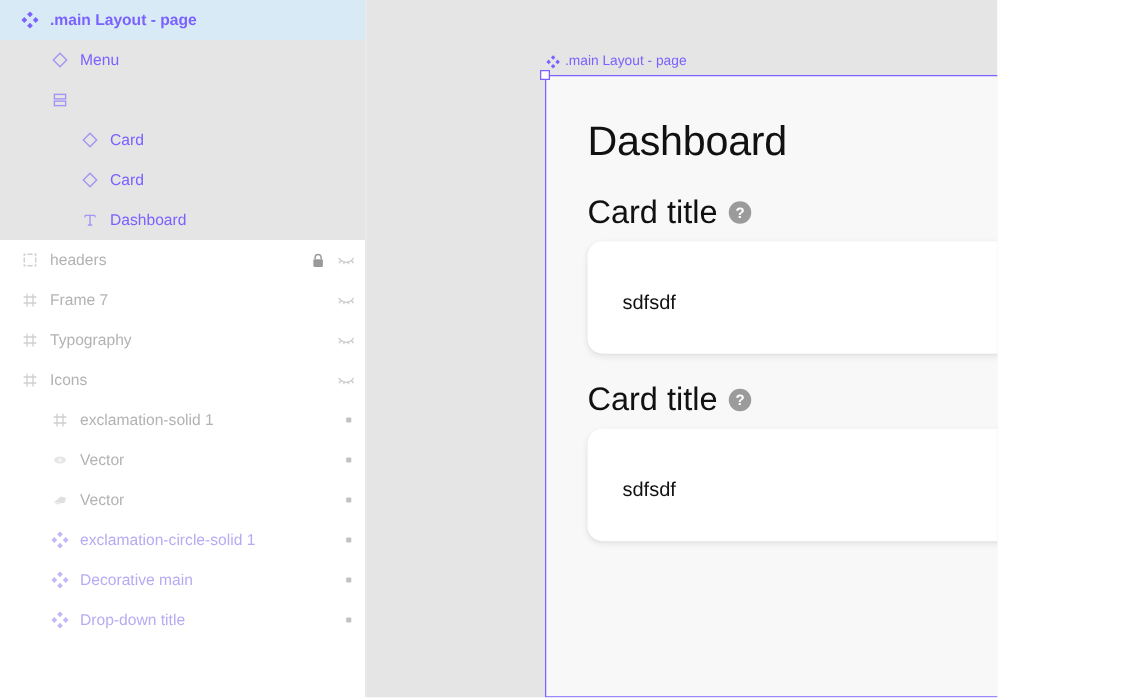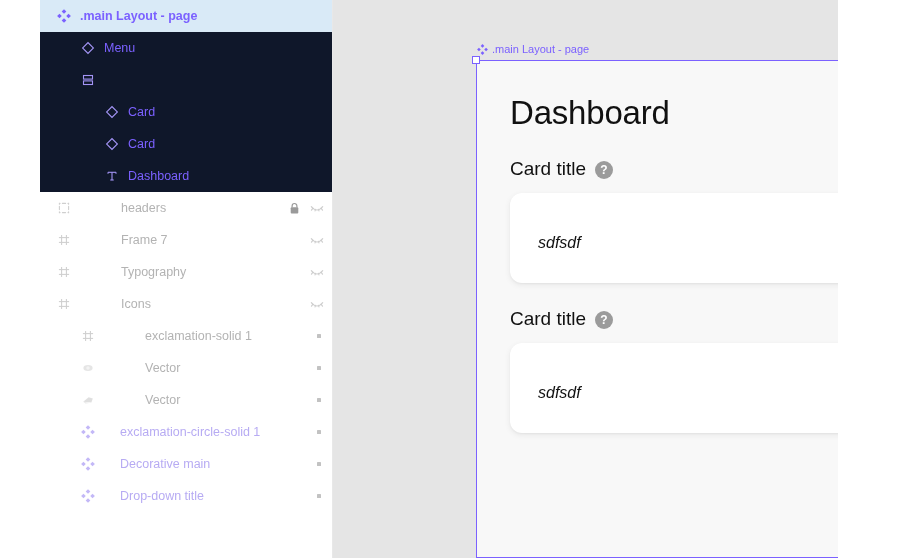--- a/index.html
+++ b/index.html
@@ -8,21 +8,20 @@
     overflow: hidden;
     background: #ffffff;
     font-family: "Liberation Sans", sans-serif;
     -webkit-font-smoothing: antialiased;
   }
   #app {
     position: relative;
     width: 798px; height: 558px;
     display: flex;
     overflow: hidden;
-    padding-left: 40px;
   }
 
   
   #sidebar {
     position: relative;
     width: 293px;
     height: 558px;
     background: #ffffff;
     flex: 0 0 293px;
     overflow: hidden;
@@ -58,25 +57,25 @@
     display: flex;
     align-items: center;
     gap: 9px;
     margin-left: 6px;
   }
   .trail-ico { width: 14px; height: 14px; display:flex; align-items:center; justify-content:center; }
   .dot-ico { width: 10px; height: 14px; display:flex; align-items:center; justify-content:center; }
 
   
   .sel-head { background: #d9eaf7; }
-  .sel-child { background: #0f172a; }
+  .sel-child { background: #e5e5e5; }
   .lbl-purple { color: #7b61ff; }
   .lbl-purple-bold { color: #7b61ff; font-weight: bold; }
-  .lbl-gray { color: #b3b3b3; margin-left: 41px; }
-  .lbl-purple-dim { color: #b7abf3; margin-left: 16px; }
+  .lbl-gray { color: #b3b3b3; }
+  .lbl-purple-dim { color: #b7abf3; }
 
   
   #canvas {
     position: relative;
     flex: 1 1 auto;
     height: 558px;
     background: #e5e5e5;
     overflow: hidden;
   }
   
@@ -133,21 +132,21 @@
     letter-spacing: -0.2px;
   }
   .card-block { margin-top: 24px; }
   .card-head {
     display: flex;
     align-items: center;
     gap: 9px;
     height: 24px;
   }
   .card-head-text {
-    font-size: 19px;
+    font-size: 26px;
     line-height: 24px;
     color: #111111;
   }
   .help-icon {
     width: 18px; height: 18px;
     border-radius: 50%;
     background: #9b9b9b;
     color: #ffffff;
     font-size: 12px;
     line-height: 18px;
@@ -166,21 +165,20 @@
     box-sizing: border-box;
     position: relative;
   }
   .card-body {
     position: absolute;
     left: 28px;
     top: 40px;
     font-size: 16px;
     line-height: 20px;
     color: #111111;
-    font-style: italic;
   }
 </style>
 </head>
 <body>
 
 <div id="app">
 
   <div id="sidebar">
     <div id="layer-list">
         <div class="layer-row sel-head">

